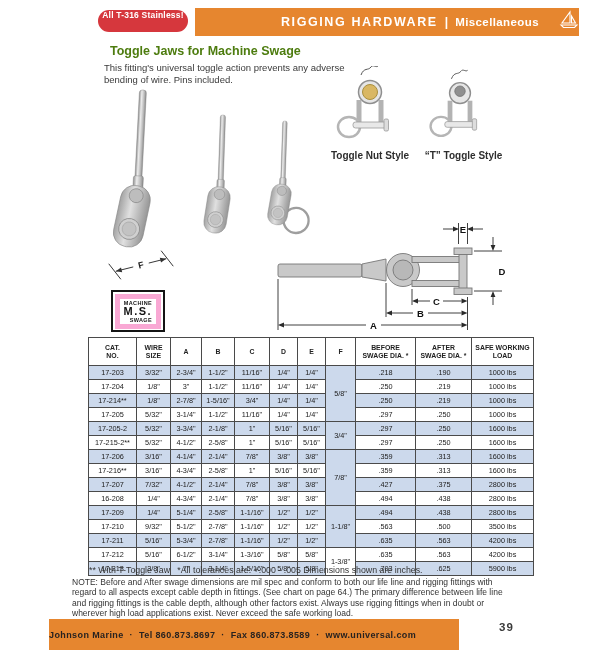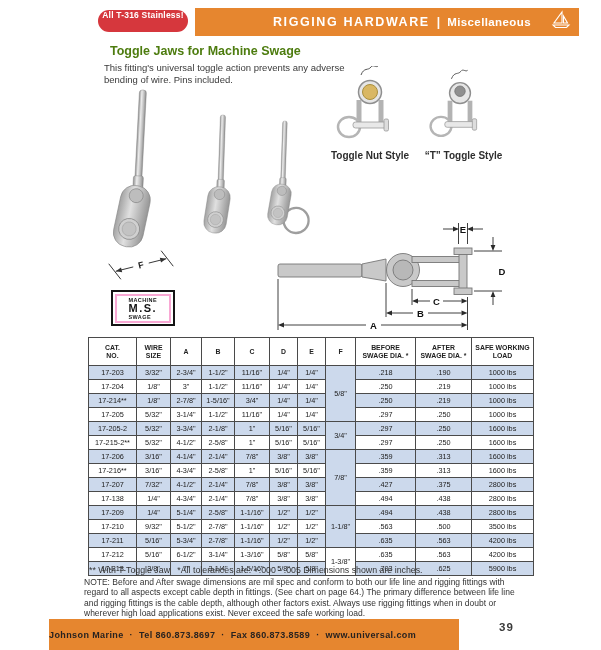--- a/index.html
+++ b/index.html
@@ -4,56 +4,56 @@
 <style>
   html,body{margin:0;padding:0;background:#ffffff;}
   .page{position:relative;width:601px;height:650px;background:#fff;overflow:hidden;
         font-family:"Liberation Sans",sans-serif;color:#2b2b2b;}
 
   
   .badge-pill{position:absolute;left:98px;top:10px;width:90px;height:22px;background:#D6373D;
     border-radius:12px;display:flex;justify-content:center;
     color:#fff;font-size:8.5px;font-weight:bold;letter-spacing:.2px;}
   .header-bar{position:absolute;left:195px;top:8px;width:384px;height:28px;background:#E6862F;
-    display:flex;align-items:center;justify-content:flex-end;box-sizing:border-box;padding-right:8px;color:#fff;}
+    display:flex;align-items:center;justify-content:flex-end;box-sizing:border-box;color:#fff;}
   .header-title{font-weight:bold;font-size:12.5px;letter-spacing:1.6px;}
   .header-sep{font-weight:bold;font-size:12px;margin:0 7px;}
   .header-section{font-weight:bold;font-size:11.5px;letter-spacing:.4px;margin-right:20px;}
 
   
   .intro-title{position:absolute;left:110px;top:44px;font-size:12.5px;font-weight:bold;color:#4d7c0f;}
   .intro-desc{position:absolute;left:104px;top:62px;width:255px;font-size:9.5px;line-height:1.25;color:#3a3a3a;}
 
   
   .photos-svg{position:absolute;left:95px;top:85px;}
   .shackles-svg{position:absolute;left:325px;top:66px;}
   .caption{position:absolute;top:150px;font-size:10px;font-weight:bold;color:#2e2e2e;text-align:center;}
   .caption.nut{left:325px;width:90px;}
   .caption.tstyle{left:416px;width:95px;}
 
   
   .ms-badge{position:absolute;left:111px;top:290px;border:2px solid #141414;padding:1.5px;background:#fff;}
-  .ms-badge .inner{border:2px solid #f9a8d4;padding:1px 12px;text-align:left;}
+  .ms-badge .inner{border:5px solid #f9a8d4;padding:1px 4px;text-align:right;}
   .ms-l1,.ms-l3{font-size:5.5px;font-weight:bold;letter-spacing:.4px;color:#141414;}
   .ms-l2{font-size:11px;font-weight:900;letter-spacing:1.5px;color:#141414;line-height:1;}
 
   .diagram-svg{position:absolute;left:262px;top:213px;}
 
   
   .spec-table{position:absolute;left:88px;top:337px;border-collapse:collapse;table-layout:fixed;
     font-size:7.3px;color:#222;}
   .spec-table th,.spec-table td{border:1px solid #4a4a4a;text-align:center;vertical-align:middle;
     padding:0;overflow:hidden;}
   .spec-table th{height:27px;font-size:6.9px;font-weight:bold;white-space:pre-line;line-height:1.15;background:#fff;}
   .spec-table td{height:13px;}
   .spec-table tr.stripe td{background:#CCD9EC;}
   .spec-table td.fcell{background:#fff;font-size:7.3px;}
 
   .footnote{position:absolute;left:89px;top:565px;font-size:8.8px;color:#333;white-space:pre-wrap;}
-  .note-text{position:absolute;left:84px;top:577px;width:440px;font-size:8.5px;line-height:1.22;color:#333;}
+  .note-text{position:absolute;left:72px;top:577px;width:440px;font-size:8.5px;line-height:1.22;color:#333;}
 
   
   .footer-bar{position:absolute;left:49px;top:619px;width:410px;height:31px;background:#E6862F;
     display:flex;align-items:center;box-sizing:border-box;color:#272220;
     font-size:9px;font-weight:bold;letter-spacing:.4px;}
   .footer-bar span{margin-right:6px;}
   .page-number{position:absolute;left:499px;top:621px;font-size:11.5px;font-weight:bold;color:#3a3a3a;letter-spacing:1px;}
 </style>
 </head>
 <body>
@@ -371,21 +371,21 @@
           <td>4-1/2"</td>
           <td>2-1/4"</td>
           <td>7/8"</td>
           <td>3/8"</td>
           <td>3/8"</td>
           <td>.427</td>
           <td>.375</td>
           <td>2800 lbs</td>
         </tr>
         <tr>
-          <td>17-138</td>
+          <td>16-208</td>
           <td>1/4"</td>
           <td>4-3/4"</td>
           <td>2-1/4"</td>
           <td>7/8"</td>
           <td>3/8"</td>
           <td>3/8"</td>
           <td>.494</td>
           <td>.438</td>
           <td>2800 lbs</td>
         </tr>

